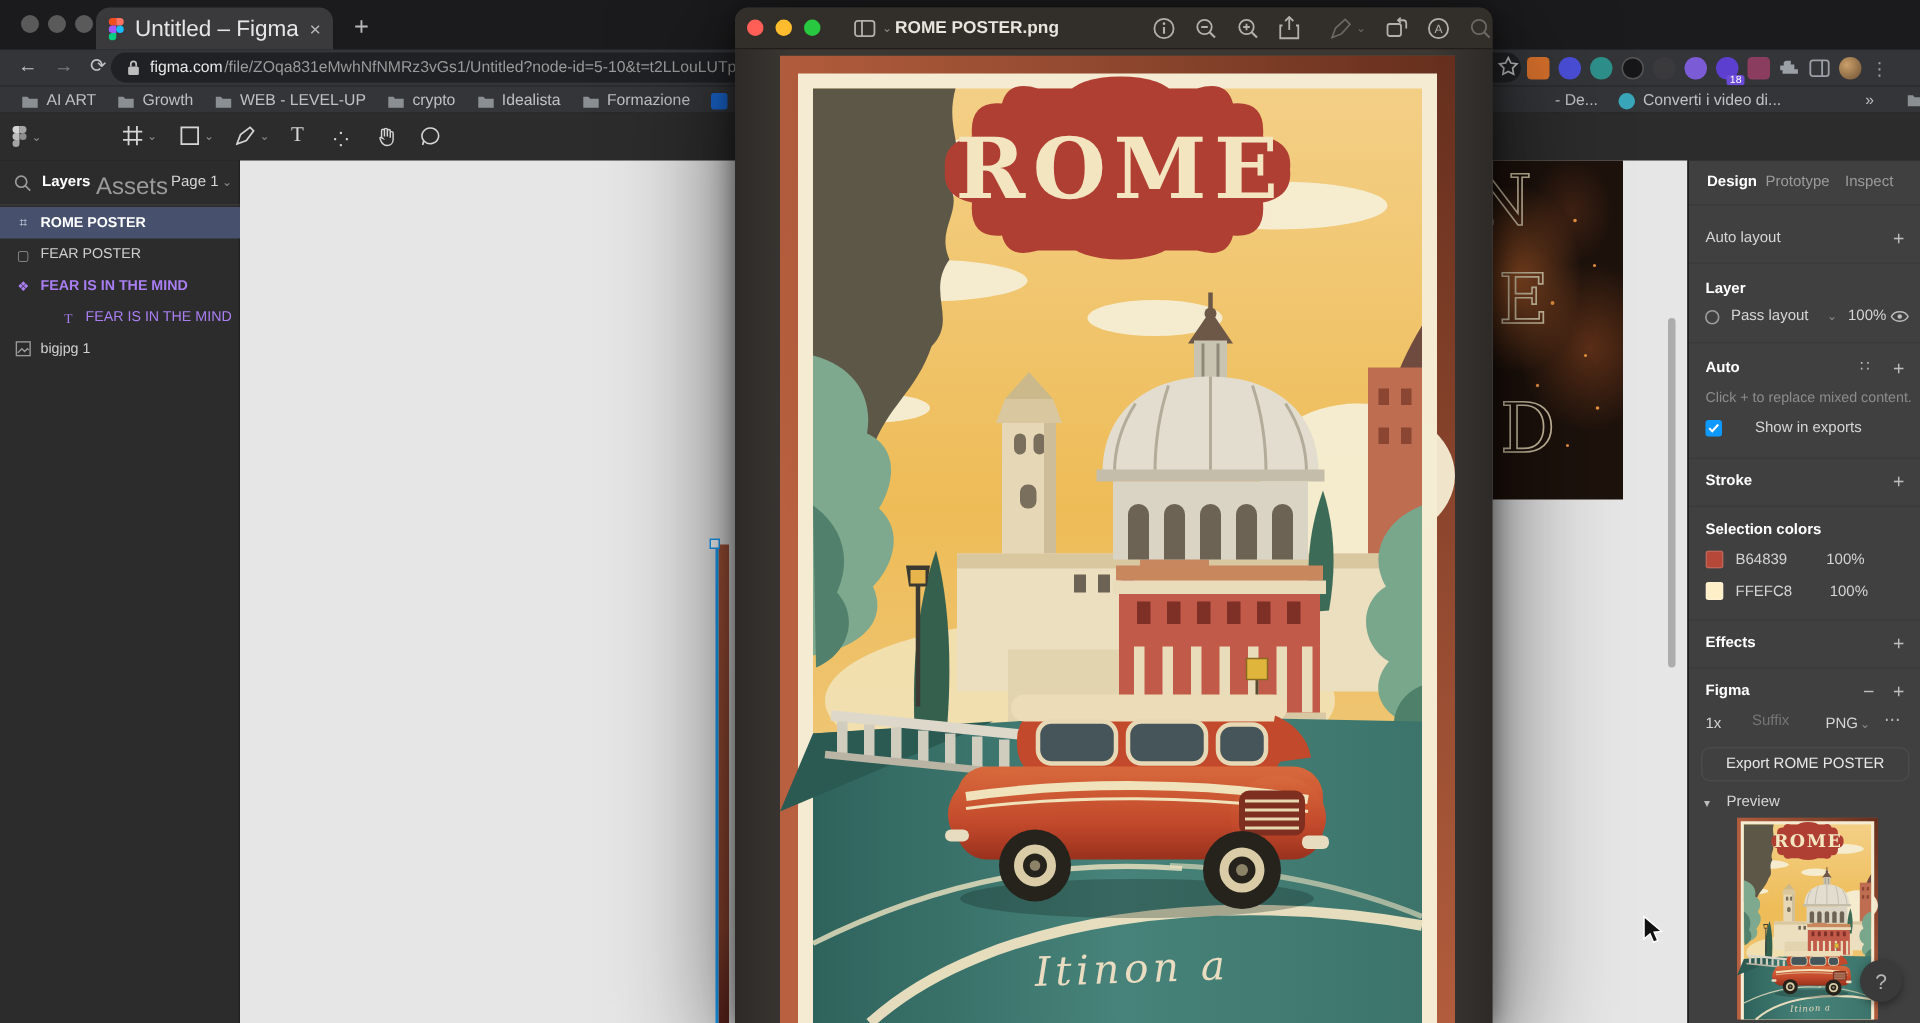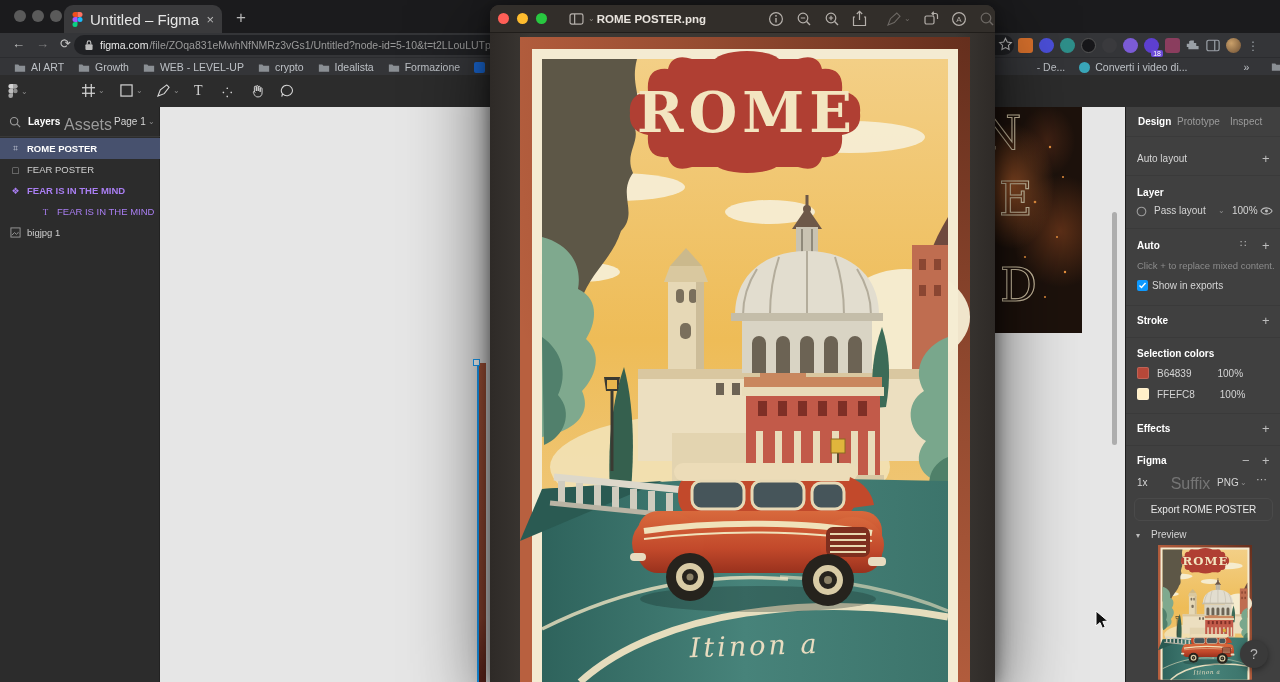--- a/index.html
+++ b/index.html
@@ -346,21 +346,21 @@
 
     <span class="rtitle" style="top:133px">Auto</span>
     <span class="rplus" style="left:114px;top:131px;letter-spacing:1px;font-size:10px">∷</span>
     <span class="rplus" style="left:136px;top:131px">+</span>
     <span class="abs" style="left:11px;top:153px;color:#8c8c8c;font-size:9.5px">Click + to replace mixed content.</span>
     <div class="abs" style="left:11px;top:173px;width:11px;height:11px;background:#0d99ff;border-radius:2px">
       <svg width="11" height="11" viewBox="0 0 11 11">
           <path d="M2.5 5.5l2 2 4-4.5" fill="none" stroke="#fff" stroke-width="1.4"></path>
         </svg>
     </div>
-    <span class="abs rtext" style="left:26px;top:173px">Show in exports</span>
+    <span class="abs rtext" style="left:44px;top:173px">Show in exports</span>
     <div class="rdiv" style="top:198px"></div>
 
     <span class="rtitle" style="top:208px">Stroke</span>
     <span class="rplus" style="left:136px;top:206px">+</span>
     <div class="rdiv" style="top:230px"></div>
 
     <span class="rtitle" style="top:241px">Selection colors</span>
     <div class="abs" style="left:11px;top:260px;display:flex;align-items:center;gap:8px">
       <span class="swatch" style="background: rgb(182, 72, 57);"></span>
       <span class="rtext">B64839</span>
@@ -374,21 +374,21 @@
     <div class="rdiv" style="top:306px"></div>
 
     <span class="rtitle" style="top:316px">Effects</span>
     <span class="rplus" style="left:136px;top:314px">+</span>
     <div class="rdiv" style="top:338px"></div>
 
     <span class="rtitle" style="top:348px">Figma</span>
     <span class="rplus" style="left:116px;top:346px">−</span>
     <span class="rplus" style="left:136px;top:346px">+</span>
     <span class="abs rtext" style="left:11px;top:370px">1x</span>
-    <input class="abs" style="left: 40px; top: 367px; width: 45px; background: transparent; border: none; color: rgb(154, 154, 154); font-size: 16px; outline: none; text-align: center;" placeholder="Suffix">
+    <input class="abs" style="left: 40px; top: 367px; width: 45px; background: transparent; border: none; color: rgb(154, 154, 154); font-size: 10px; outline: none;" placeholder="Suffix">
     <span class="abs rtext" style="left:91px;top:370px">PNG</span>
     <span class="abs chev" style="left:114px;top:371px">⌄</span>
     <span class="abs" style="left:130px;top:366px;color:#bdbdbd;font-size:11px;letter-spacing:1px">⋯</span>
     <button class="exportbtn">Export ROME POSTER</button>
 
     <span class="abs" style="left:10px;top:424px;color:#bdbdbd;font-size:8px">▾</span>
     <span class="abs rtext" style="left:25px;top:422px">Preview</span>
     <svg class="abs" style="left:32px;top:438px" width="94" height="137" viewBox="0 0 450 656">
       <use href="#posterArt" xlink:href="#posterArt"></use>
     </svg>

